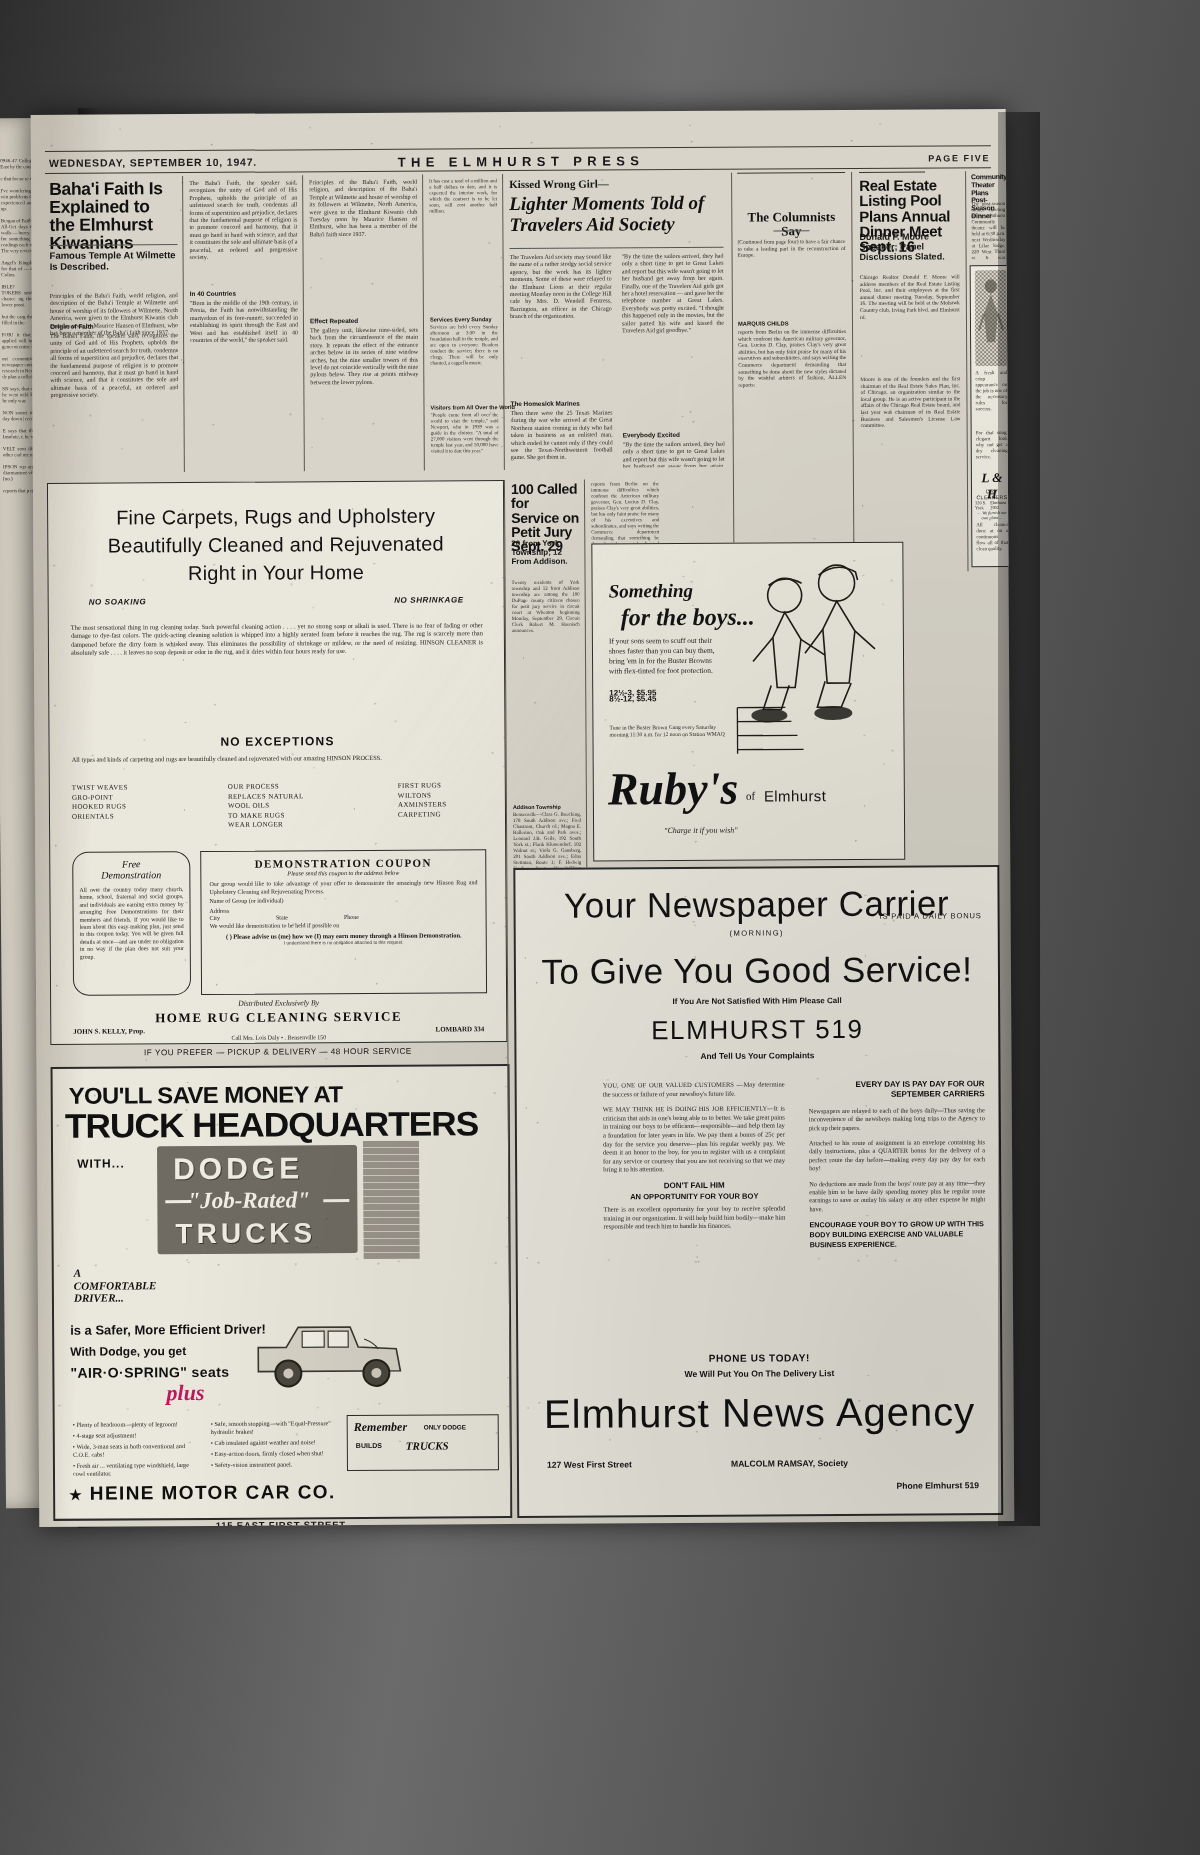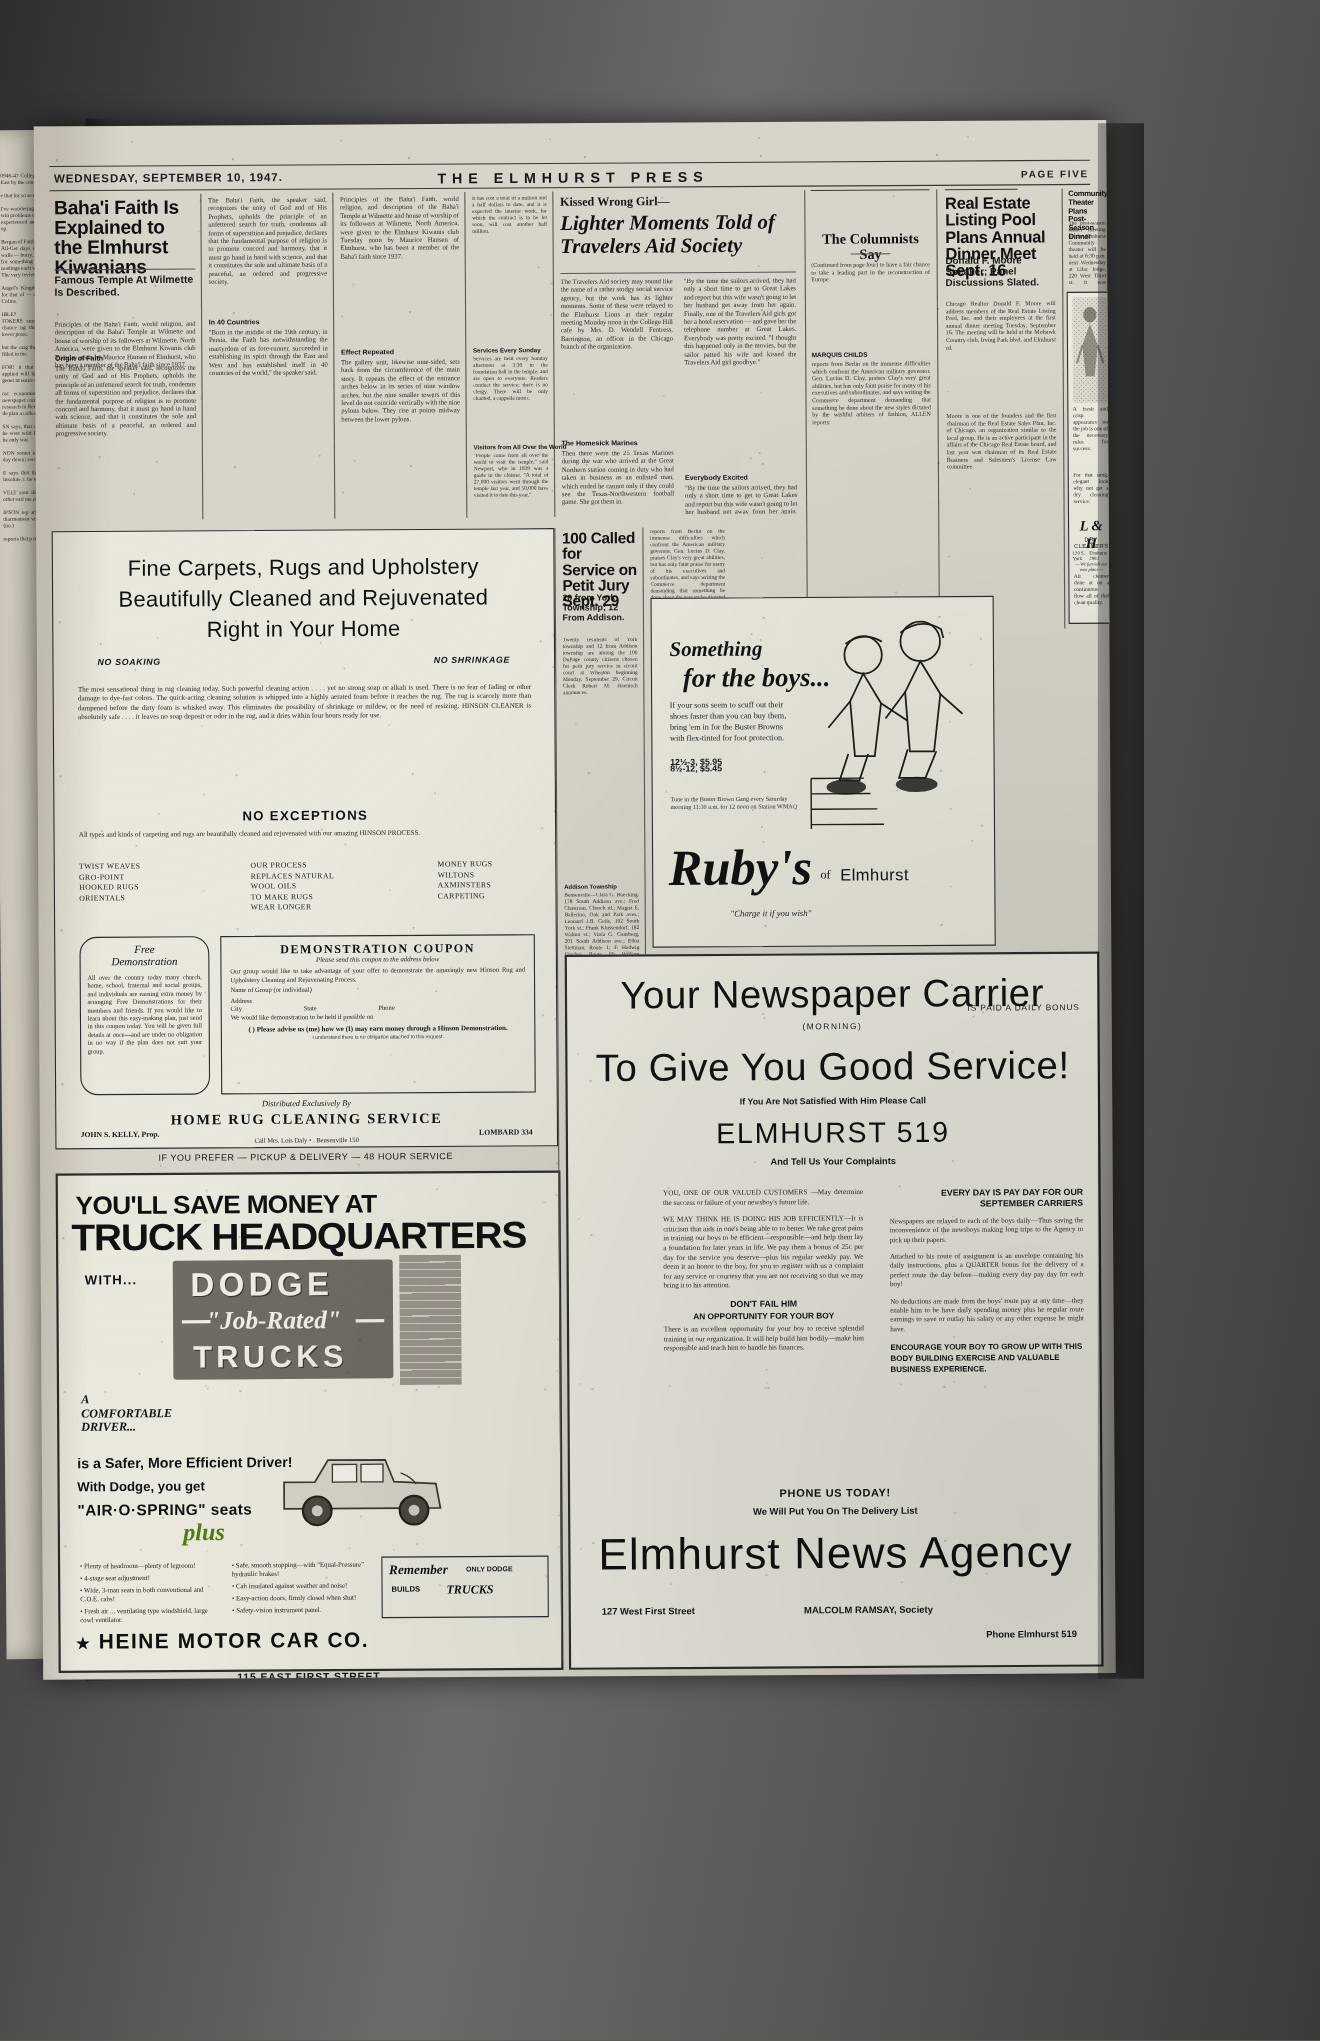--- a/index.html
+++ b/index.html
@@ -246,21 +246,21 @@
         <div>ORIENTALS</div>
       </div>
       <div class="adlist" style="position:absolute;left:178px;top:300px;width:160px;">
         <div>OUR PROCESS</div>
         <div>REPLACES NATURAL</div>
         <div>WOOL OILS</div>
         <div>TO MAKE RUGS</div>
         <div>WEAR LONGER</div>
       </div>
       <div class="adlist" style="position:absolute;left:348px;top:300px;width:100px;">
-        <div>MONEY RUGS</div>
+        <div>FIRST RUGS</div>
         <div>WILTONS</div>
         <div>AXMINSTERS</div>
         <div>CARPETING</div>
       </div>
 
       <div class="coupon" style="position:absolute;left:22px;top:368px;width:116px;height:142px;border-radius:16px;">
         <div class="centr ital" style="margin-top:6px;font-family:'Liberation Serif',serif;font-size:10px;color:#111;">Free</div>
         <div class="centr ital" style="font-family:'Liberation Serif',serif;font-size:10px;color:#111;">Demonstration</div>
         <div class="adbody" style="margin:6px 6px 0;font-size:5.8px;line-height:7.4px;">All over the country today many church, home, school, fraternal and social groups, and individuals are earning extra money by arranging Free Demonstrations for their members and friends. If you would like to learn about this easy-making plan, just send in this coupon today. You will be given full details at once—and are under no obligation in no way if the plan does not suit your group.</div>
       </div>
@@ -307,21 +307,21 @@
 
       <div style="position:absolute;left:20px;top:198px;font-family:'Liberation Serif',serif;font-style:italic;font-weight:700;font-size:11px;color:#111;line-height:1.15;">
         <div>A</div>
         <div>COMFORTABLE</div>
         <div>DRIVER...</div>
       </div>
 
       <div style="position:absolute;left:16px;top:254px;font-family:'Liberation Sans',sans-serif;font-weight:700;font-size:13px;color:#111;">is a Safer, More Efficient Driver!</div>
       <div style="position:absolute;left:16px;top:276px;font-family:'Liberation Sans',sans-serif;font-weight:700;font-size:12px;color:#111;">With Dodge, you get</div>
       <div style="position:absolute;left:16px;top:296px;font-family:'Liberation Sans',sans-serif;font-weight:700;font-size:14px;color:#111;letter-spacing:.4px;">"AIR·O·SPRING" seats</div>
-      <div style="position:absolute;left:112px;top:312px;font-family:'Liberation Serif',serif;font-style:italic;font-weight:700;font-size:22px;color:#4d7c0f;">plus</div>
+      <div style="position:absolute;left:112px;top:312px;font-family:'Liberation Serif',serif;font-style:italic;font-weight:700;font-size:22px;color:#be185d;">plus</div>
 
       <svg style="position:absolute;left:192px;top:236px;" width="170" height="96" viewBox="0 0 170 96">
         <path d="M12 68 L12 44 L40 44 L52 24 L104 24 L112 44 L150 46 L154 68 Z" fill="#d6d2c6" stroke="#3a382f" stroke-width="1.6"></path>
         <rect x="56" y="28" width="22" height="16" fill="#f2efe6" stroke="#3a382f" stroke-width="1.2"></rect>
         <rect x="82" y="28" width="20" height="16" fill="#f2efe6" stroke="#3a382f" stroke-width="1.2"></rect>
         <circle cx="42" cy="70" r="13" fill="#4a473e" stroke="#232118" stroke-width="2"></circle>
         <circle cx="42" cy="70" r="5" fill="#cfcabd"></circle>
         <circle cx="130" cy="70" r="13" fill="#4a473e" stroke="#232118" stroke-width="2"></circle>
         <circle cx="130" cy="70" r="5" fill="#cfcabd"></circle>
         <path d="M118 36 q10 4 14 10" stroke="#3a382f" stroke-width="1.2" fill="none"></path>

